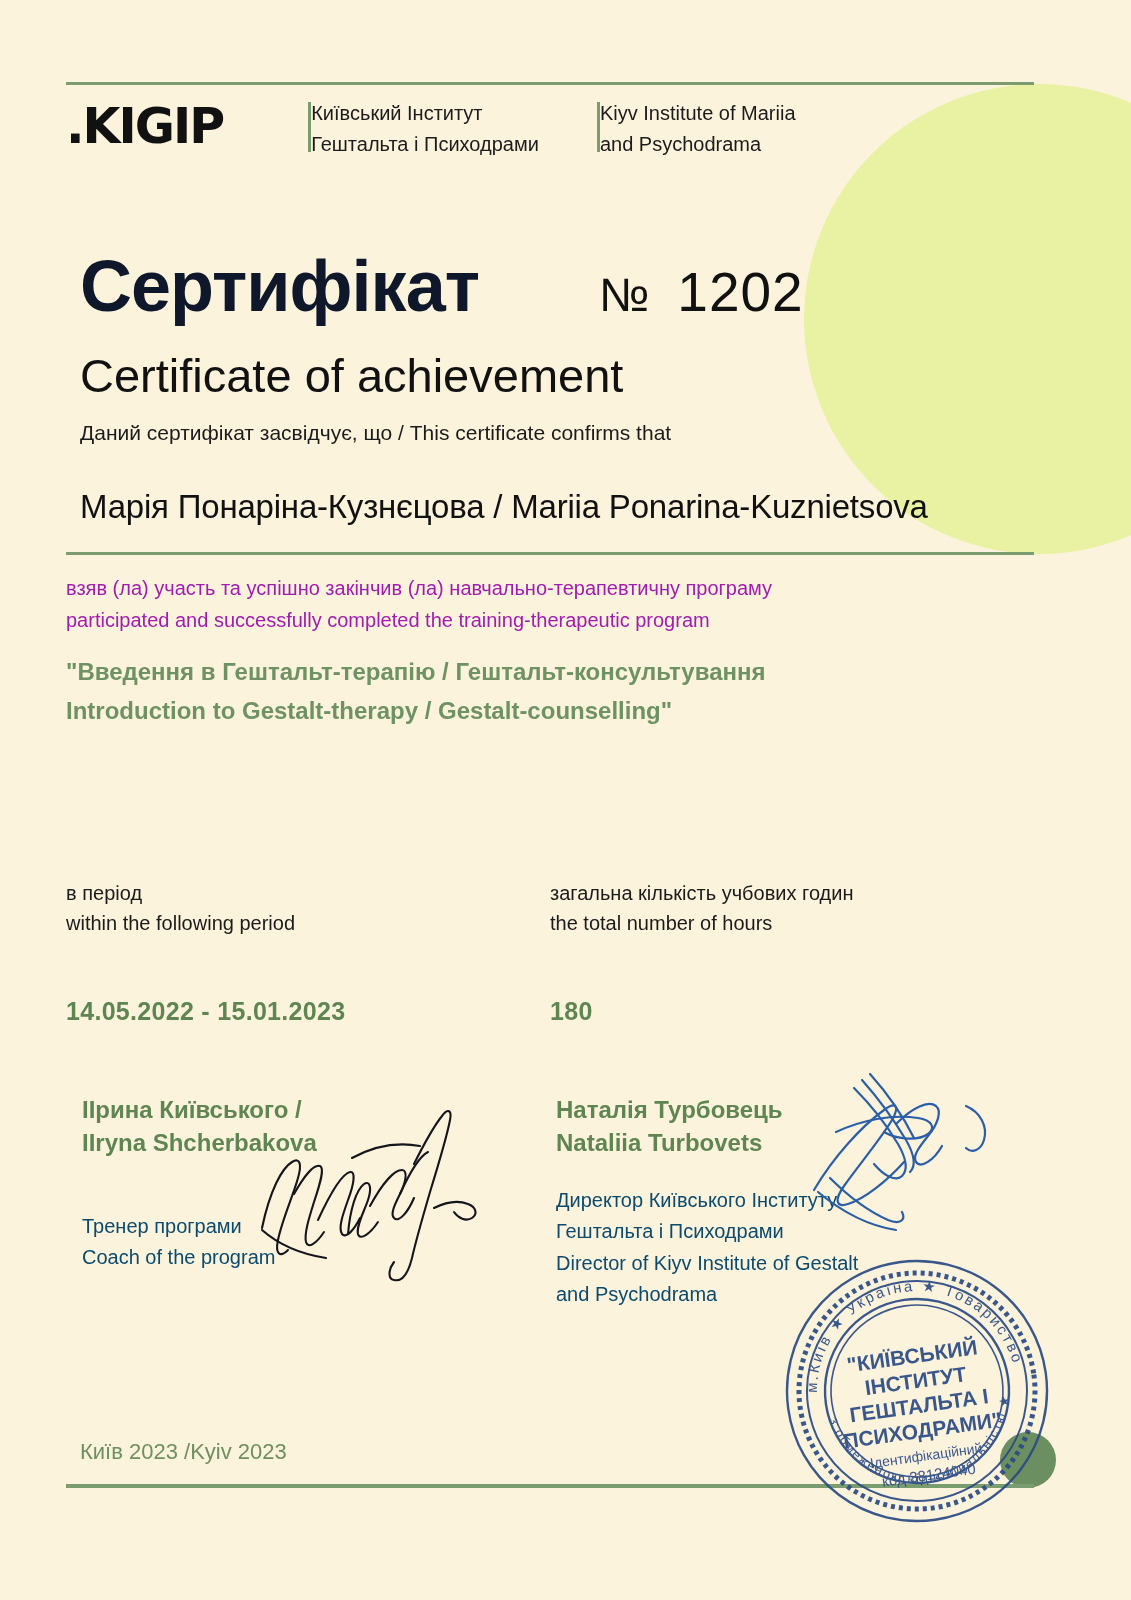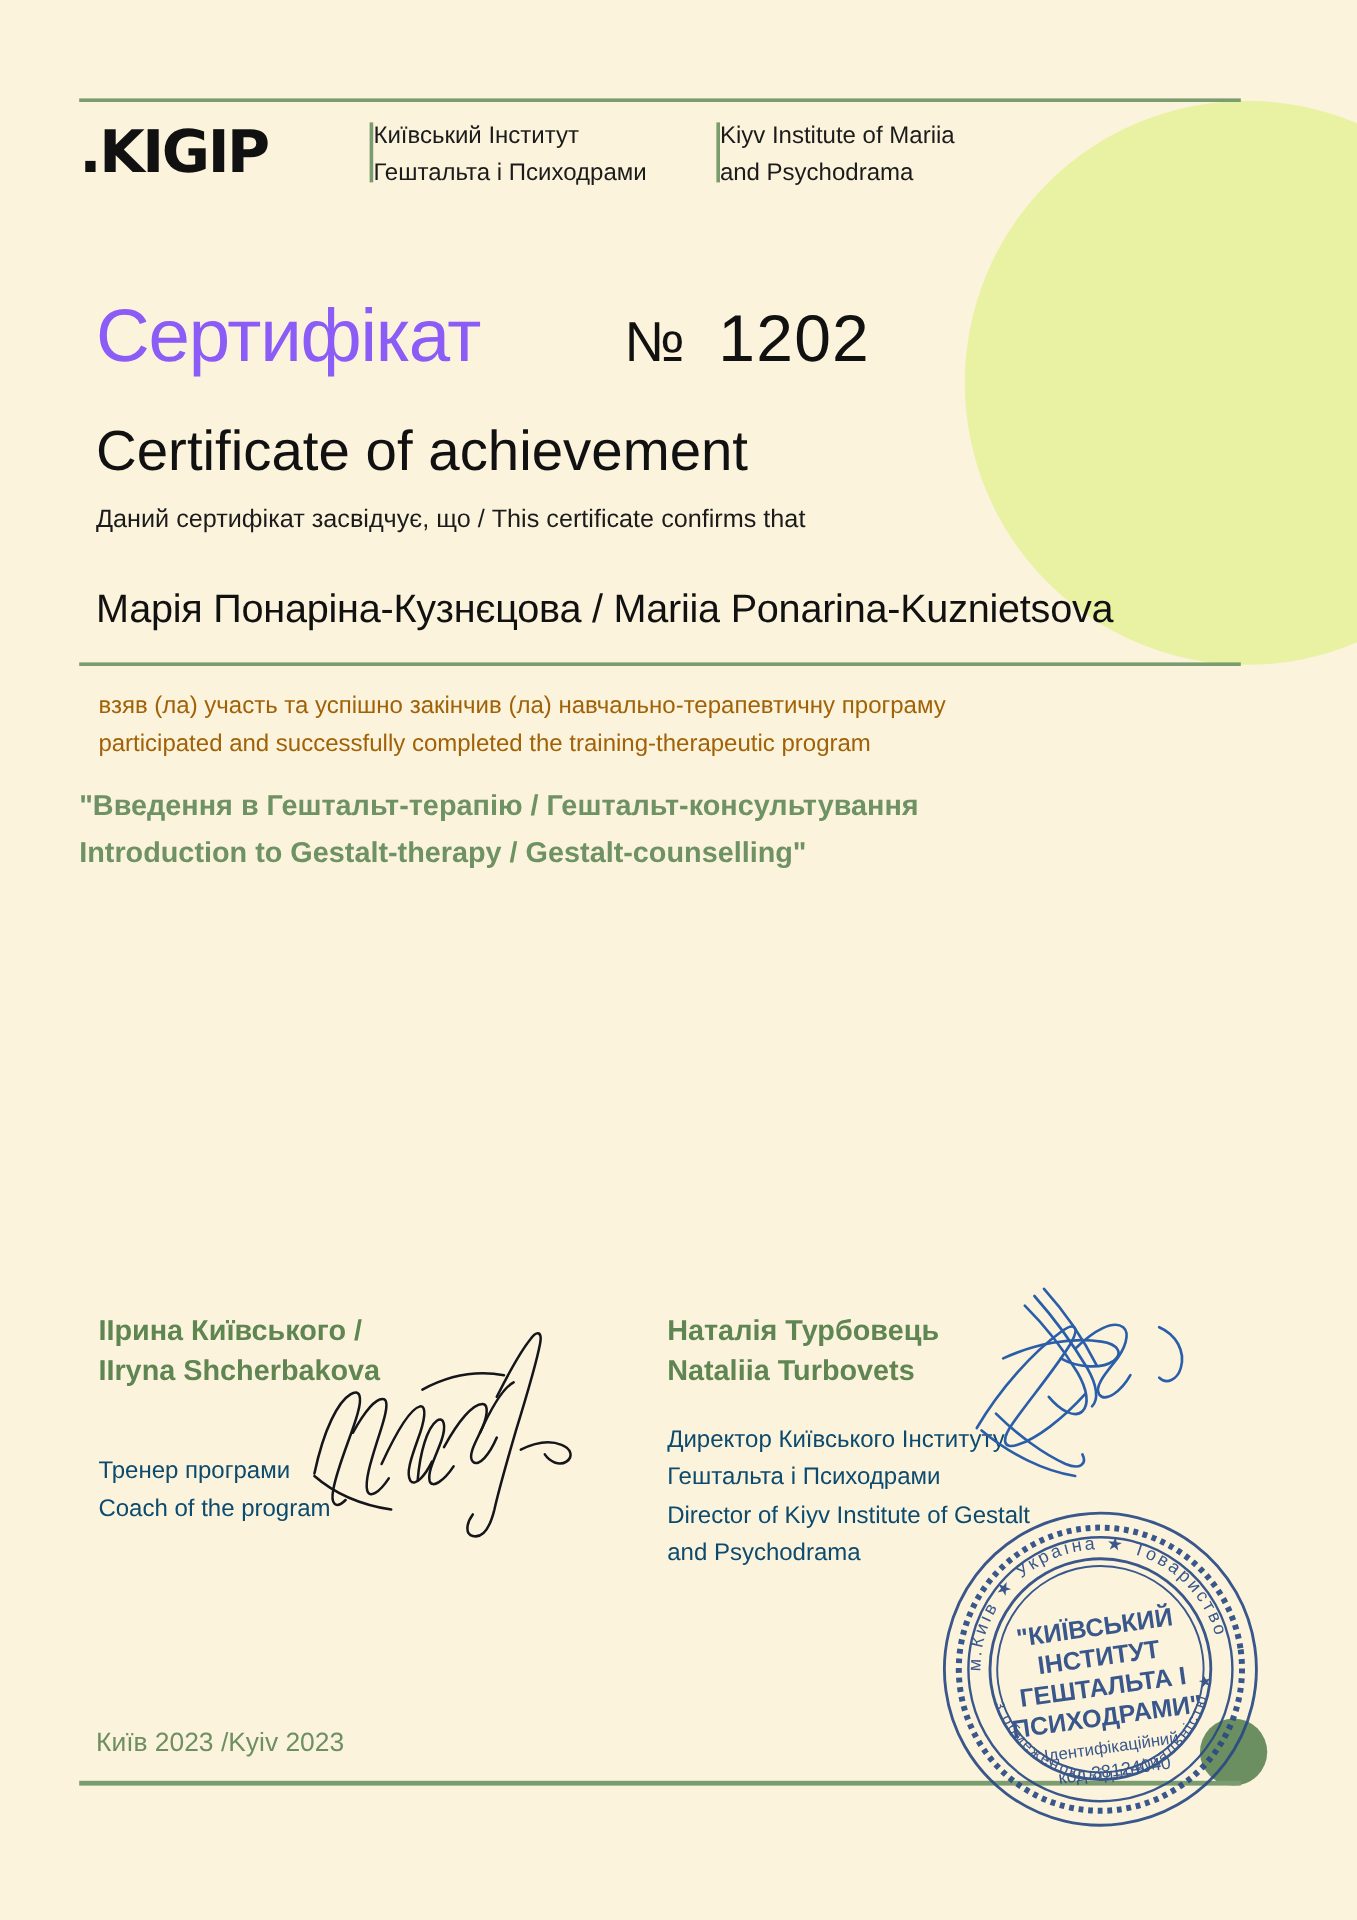--- a/index.html
+++ b/index.html
@@ -60,22 +60,22 @@
   }
   .hdr-txt{
     font-size:20px;color:#1b1b1b;line-height:1.55;white-space:nowrap;
   }
   .hdr-1{margin-left:85px;}
   .hdr-2{margin-left:58px;}
 
   
   .title-row{position:absolute;left:80px;top:250px;display:flex;align-items:baseline;}
   .title-ua{
-    font-size:62px;color:#8b5cf6;line-height:1;
-    font-weight:400;letter-spacing:-1px;
+    font-size:72px;color:#0f172a;line-height:1;
+    font-weight:700;letter-spacing:-1px;
     white-space:nowrap;
   }
   .num-wrap{display:flex;align-items:baseline;margin-left:120px;white-space:nowrap;}
   .num-sign{font-size:47px;color:#111;line-height:1;}
   .num-val{font-size:55px;color:#111;line-height:1;margin-left:28px;letter-spacing:1px;}
   .title-en{
     position:absolute;left:80px;top:352px;
     font-size:47px;color:#111;line-height:1;white-space:nowrap;
   }
 
@@ -84,22 +84,22 @@
     position:absolute;left:80px;top:421px;
     font-size:21px;color:#1b1b1b;white-space:nowrap;
   }
   .recipient{
     position:absolute;left:80px;top:488px;
     font-size:33px;color:#111;white-space:nowrap;letter-spacing:-0.2px;
   }
 
   
   .participated{
-    position:absolute;left:82px;top:572px;
-    font-size:20px;color:#a16207;line-height:1.62;
+    position:absolute;left:66px;top:572px;
+    font-size:20px;color:#a21caf;line-height:1.62;
   }
   .program{
     position:absolute;left:66px;top:653px;
     font-size:24px;color:#6E9263;font-weight:bold;line-height:1.62;
   }
 
   
   .meta{position:absolute;left:66px;top:878px;width:968px;}
   .meta-row{display:flex;}
   .meta-col{width:492px;}
@@ -184,20 +184,34 @@
   <div class="participated">
     <div>взяв (ла) участь та успішно закінчив (ла) навчально-терапевтичну програму</div>
     <div>participated and successfully completed the training-therapeutic program</div>
   </div>
 
   <div class="program">
     <div>"Введення в Гештальт-терапію / Гештальт-консультування</div>
     <div>Introduction to Gestalt-therapy / Gestalt-counselling"</div>
   </div>
 
+  <div class="meta">
+    <div class="meta-row">
+      <div class="meta-col">
+        <div class="meta-label">в період</div>
+        <div class="meta-label">within the following period</div>
+        <div class="meta-val">14.05.2022 - 15.01.2023</div>
+      </div>
+      <div class="meta-col">
+        <div class="meta-label">загальна кількість учбових годин</div>
+        <div class="meta-label">the total number of hours</div>
+        <div class="meta-val">180</div>
+      </div>
+    </div>
+  </div>
 
   <div class="sig sig-left">
     <div class="sig-name">
       <div>IІрина Київського /</div>
       <div>IIryna Shcherbakova</div>
     </div>
     <div class="sig-role">
       <div>Тренер програми</div>
       <div>Coach of the program</div>
     </div>

